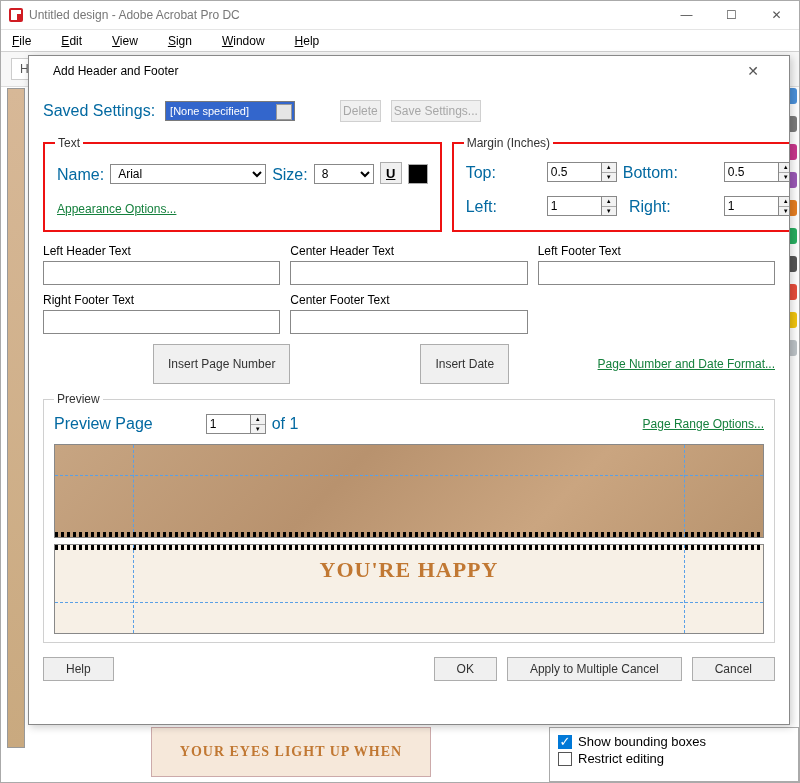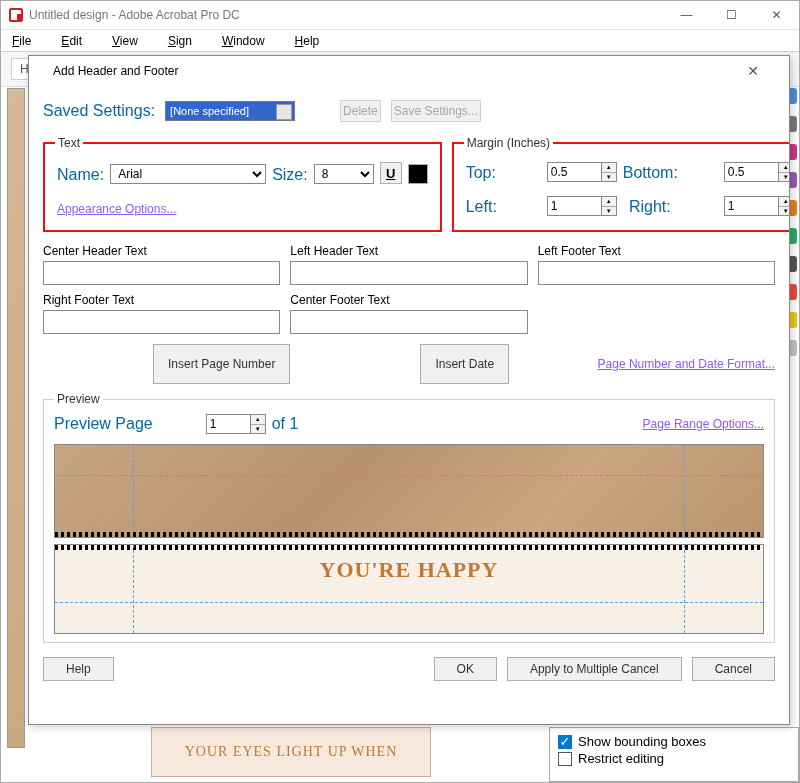--- a/index.html
+++ b/index.html
@@ -23,21 +23,21 @@
 
 .doc-bg { position: absolute; top: 87px; left: 6px; width: 18px; height: 660px; background: linear-gradient(#d7b897,#c9a97f); border:1px solid #999;}
 
 
 .right-rail { position:absolute; right:0; top:87px; width:20px; display:flex; flex-direction:column; gap:12px; align-items:center;}
 .right-rail div{width:16px;height:16px;border-radius:3px;}
 .rr1{background:#4a90d9;} .rr2{background:#7b7b7b;} .rr3{background:#c9368c;} .rr4{background:#9b59b6;} .rr5{background:#e67e22;} .rr6{background:#27ae60;} .rr7{background:#555;} .rr8{background:#e74c3c;} .rr9{background:#f1c40f;} .rr10{background:#bdc3c7;}
 
 
 .bottom-peek { position:absolute; bottom:0; left:150px; right:0; height:55px; display:flex;}
-.bottom-peek .doc{width:280px;height:50px;border:1px solid #caa;background:#f6e8da;display:flex;align-items:center;justify-content:center;color:#c17833;font-weight:400;font-size:14px;font-family:"Comic Sans MS",cursive;letter-spacing:1px;}
+.bottom-peek .doc{width:280px;height:50px;border:1px solid #caa;background:#f6e8da;display:flex;align-items:center;justify-content:center;color:#c17833;font-weight:700;font-size:14px;font-family:"Comic Sans MS",cursive;letter-spacing:1px;}
 .bottom-peek .panel{margin-left:auto;width:250px;background:#fff;border:1px solid #aaa;padding:4px 8px;font-size:13px;}
 .bottom-peek .panel .row{display:flex;align-items:center;gap:6px;margin:2px 0;}
 .chk{width:14px;height:14px;border:1px solid #555;display:inline-flex;align-items:center;justify-content:center;}
 .chk.checked{background:#0078d7;border-color:#0078d7;color:#fff;}
 
 
 .dialog { position: absolute; left: 28px; top: 55px; width: 762px; height: 670px; background: #fff; border: 1px solid #888; box-shadow: 2px 2px 8px rgba(0,0,0,0.2); display:flex; flex-direction:column;}
 .dialog-title { height: 30px; display: flex; align-items: center; padding: 0 24px; font-size: 12px;}
 .dialog-title .x { margin-left:auto; font-size:14px; padding:2px 6px; color:#555;}
 .dialog-body { padding: 8px 14px 12px 14px; flex:1; overflow:hidden; display:flex; flex-direction:column;}
@@ -57,21 +57,21 @@
 select,input[type=text]{border:1px solid #888;height:20px;font-size:12px;padding:0 3px;background:#fff;}
 .spin { display:flex; align-items:center;padding-left:47px;}
 .spin input{width:54px;border-right:none;}
 .spin .arrows{width:16px;height:20px;border:1px solid #888;border-left:1px solid #888;display:flex;flex-direction:column;}
 .spin .arrows div{flex:1;display:flex;align-items:center;justify-content:center;font-size:6px;background:#f2f2f2;border-bottom:1px solid #aaa;}
 .spin .arrows div:last-child{border-bottom:none;}
 
 .u-btn{width:22px;height:22px;border:1px solid #adadad;background:#f0f0f0;display:flex;align-items:center;justify-content:center;font-weight:bold;text-decoration:underline;font-size:13px;}
 .color-sw{width:20px;height:20px;border:1px solid #adadad;background:#000;}
 
-.link{color:#8b5cf6;font-size:12px;}
+.link{color:#15803d;font-size:12px;}
 
 .hf-grid{display:grid;grid-template-columns:1fr 1fr 1fr;gap:8px 10px;margin-top:12px;}
 .hf-grid .col label{font-size:12px;display:block;margin-bottom:3px;}
 .hf-grid .col input{width:100%;height:24px;}
 
 .insert-row{display:flex;align-items:center;margin-top:10px;}
 .insert-row .btn{padding:12px 14px;}
 .insert-row .spacer{flex:1;}
 
 .preview-fs{border:1px solid #d0d0d0;margin-top:8px;padding:8px 10px;}
@@ -211,22 +211,22 @@
               <div class="arrows">
                 <div>▲</div>
                 <div>▼</div>
               </div>
             </div>
         </div>
       </fieldset>
     </div>
 
     <div class="hf-grid">
+      <div class="col"><label>Left Header Text</label><input type="text" value="" style=""></div>
       <div class="col"><label>Center Header Text</label><input type="text" value="" style=""></div>
-      <div class="col"><label>Left Header Text</label><input type="text" value="" style=""></div>
       <div class="col"><label>Left Footer Text</label><input type="text" value="" style=""></div>
       <div class="col"><label>Right Footer Text</label><input type="text" value="" style=""></div>
       <div class="col"><label>Center Footer Text</label><input type="text" value="" style=""></div>
     </div>
 
     <div class="insert-row">
       <div style="width:110px"></div>
       <button class="btn">Insert Page Number</button>
       <div style="width:130px"></div>
       <button class="btn">Insert Date</button>

